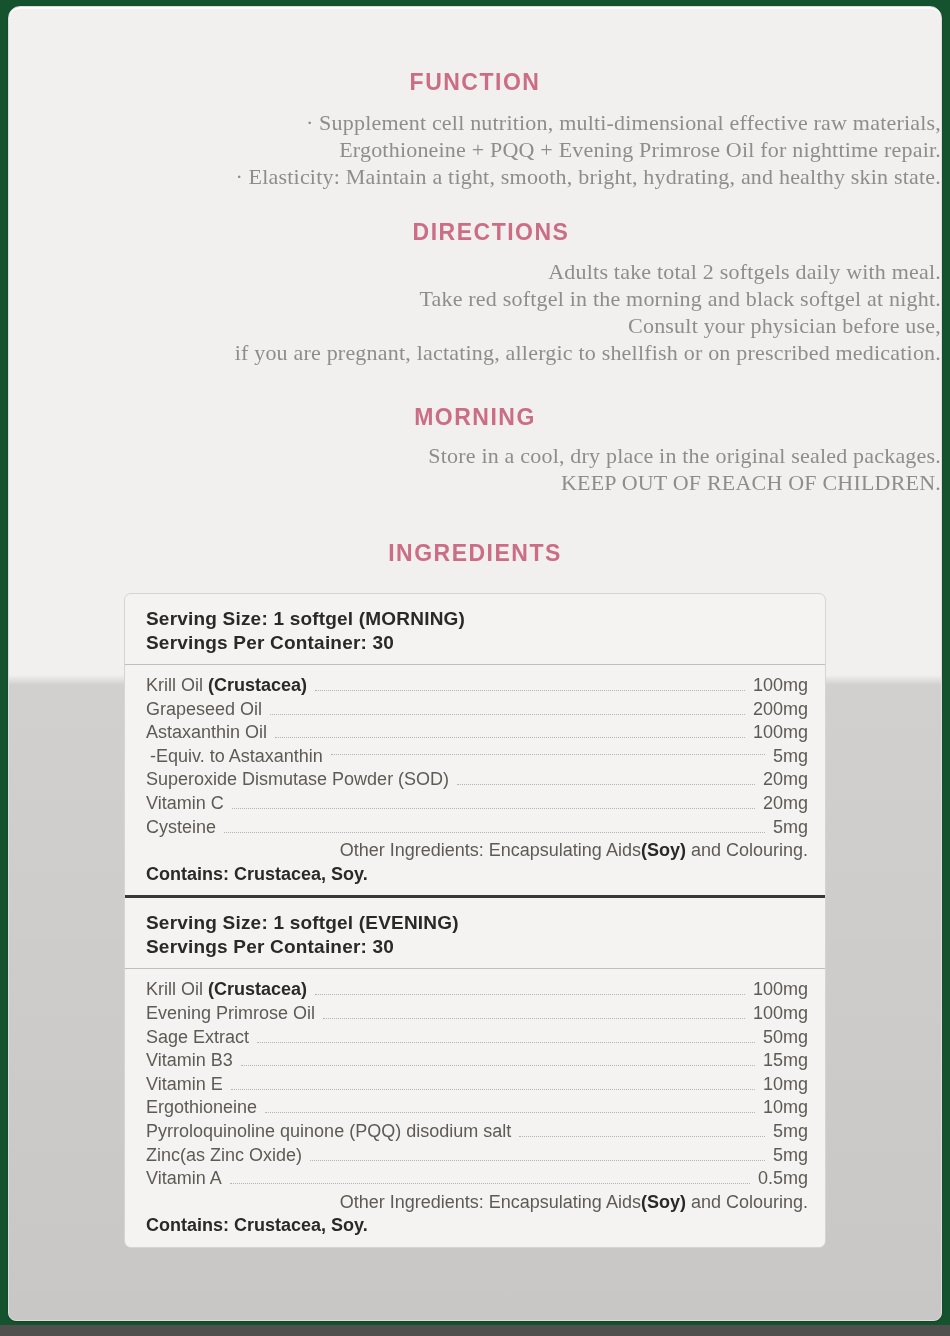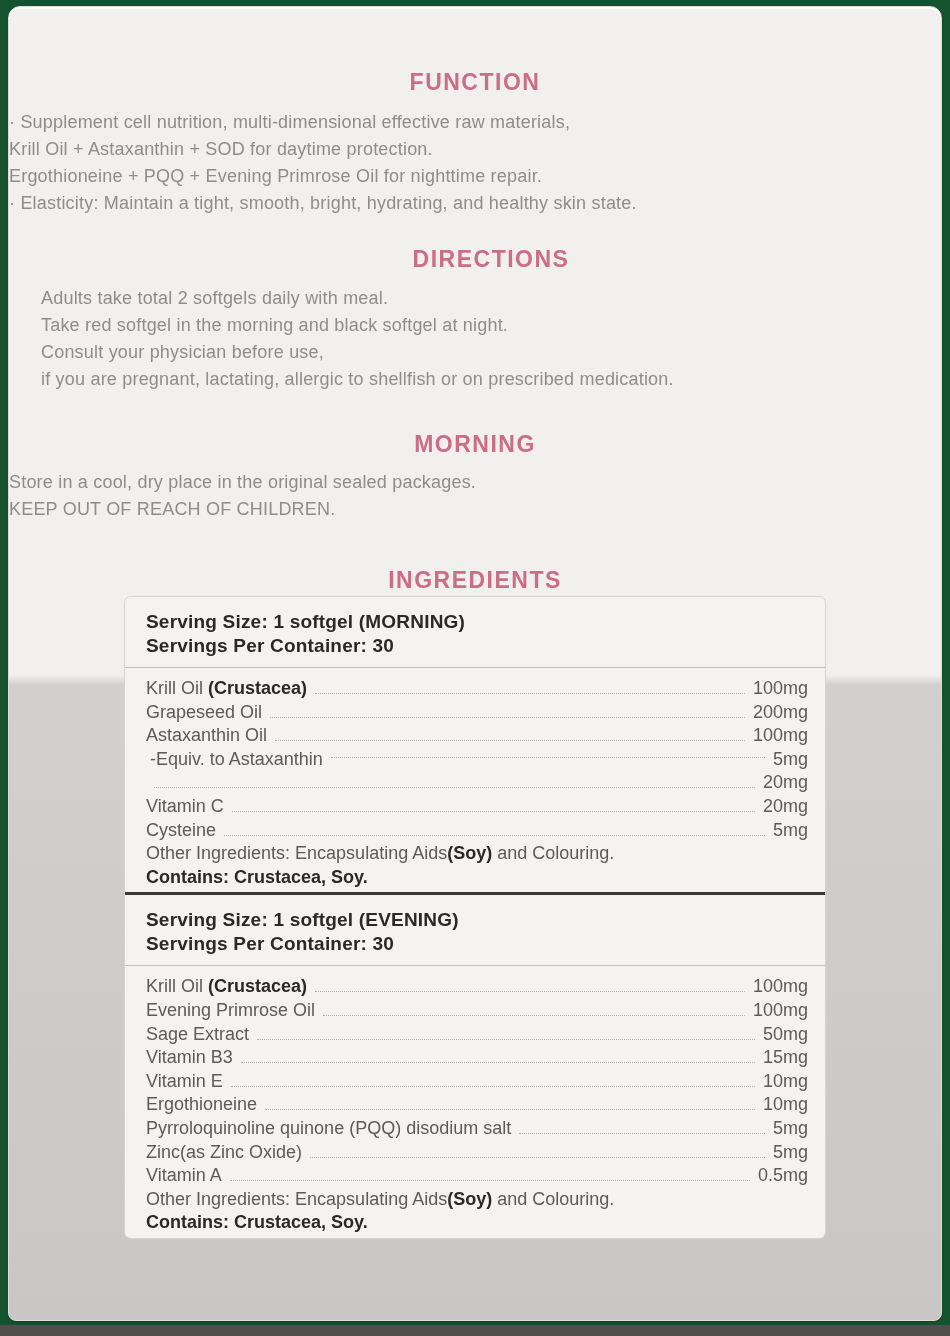--- a/index.html
+++ b/index.html
@@ -16,68 +16,67 @@
     box-shadow:inset 0 2px 0 rgba(255,255,255,.8), 0 1px 2px rgba(0,0,0,.15);
   }
   .bottom-strip{
     position:absolute;left:0;right:0;bottom:0;height:11px;background:#504f4e;
   }
   .heading{
     margin:0;text-align:center;font-weight:bold;
     font-size:23px;letter-spacing:1.5px;color:#cb6d84;
   }
   .body-line{
-    margin:0;text-align:left;font-size:18px;line-height:27px;
-    color:#8f8d8b;letter-spacing:.2px;
+    margin:0;text-align:right;font-size:22px;line-height:27px;
+    color:#8f8d8b;letter-spacing:.2px;font-family:Liberation Serif, serif;
   }
   .sec{padding:0;}
   .sec-function{padding-top:62px;}
   .sec-function .heading{margin-bottom:13px;}
   .sec-directions{padding-top:29px;margin-left:32px;}
   .sec-directions .heading{margin-bottom:12px;}
   .sec-storage{padding-top:38px;}
   .sec-storage .heading{margin-bottom:11px;}
   .sec-ingredients{padding-top:44px;}
 
   .facts{
-    width:700px;margin:2px auto 0;background:#f4f3f1;
+    width:700px;margin:26px auto 0;background:#f4f3f1;
     border:1px solid #d6d4d2;border-radius:7px;
     color:#5d5a57;font-size:18px;overflow:hidden;
   }
   .facts-header{
     padding:13px 21px 10px 21px;border-bottom:1px solid #c0bebc;
   }
   .facts-header div{
     font-weight:bold;color:#2b2927;font-size:19px;line-height:23.5px;letter-spacing:.2px;
   }
-  .facts-body{padding:9px 17px 3px 21px;}
+  .facts-body{padding:9px 17px 9px 21px;}
   .irow{display:flex;align-items:baseline;line-height:23.6px;}
   .irow.indent{padding-left:4px;align-items:center;}
   .ilabel{white-space:nowrap;}
   .ilabel b{color:#2b2927;}
   .leader{
     flex:1;border-bottom:1px dotted #b5b3b1;
     margin:0 8px 4px 8px;min-width:20px;
   }
   .ivalue{white-space:nowrap;}
-  .misc-line{line-height:23.6px;}
+  .misc-line{line-height:23.6px;text-align:right;}
   .misc-line b{color:#2b2927;}
   .contains-line{line-height:23.6px;font-weight:bold;color:#2b2927;}
   .thick-divider{height:3px;background:#3a3836;}
 </style>
 </head>
 <body>
 
 <div class="frame">
   <div class="box">
 
     <section class="sec sec-function">
       <h2 class="heading">FUNCTION</h2>
       <p class="body-line">· Supplement cell nutrition, multi-dimensional effective raw materials,</p>
-      <p class="body-line">Krill Oil + Astaxanthin + SOD for daytime protection.</p>
       <p class="body-line">Ergothioneine + PQQ + Evening Primrose Oil for nighttime repair.</p>
       <p class="body-line">· Elasticity: Maintain a tight, smooth, bright, hydrating, and healthy skin state.</p>
     </section>
 
     <section class="sec sec-directions">
       <h2 class="heading">DIRECTIONS</h2>
       <p class="body-line">Adults take total 2 softgels daily with meal.</p>
       <p class="body-line">Take red softgel in the morning and black softgel at night.</p>
       <p class="body-line">Consult your physician before use,</p>
       <p class="body-line">if you are pregnant, lactating, allergic to shellfish or on prescribed medication.</p>
@@ -115,20 +114,21 @@
                   <span class="ilabel">Astaxanthin Oil</span>
                   <span class="leader"></span>
                   <span class="ivalue">100mg</span>
                 </div>
                 <div class="irow indent">
                   <span class="ilabel">-Equiv. to Astaxanthin</span>
                   <span class="leader"></span>
                   <span class="ivalue">5mg</span>
                 </div>
                 <div class="irow">
+                  <span class="ilabel">Superoxide Dismutase Powder (SOD)</span>
                   <span class="leader"></span>
                   <span class="ivalue">20mg</span>
                 </div>
                 <div class="irow">
                   <span class="ilabel">Vitamin C</span>
                   <span class="leader"></span>
                   <span class="ivalue">20mg</span>
                 </div>
                 <div class="irow">
                   <span class="ilabel">Cysteine</span>

